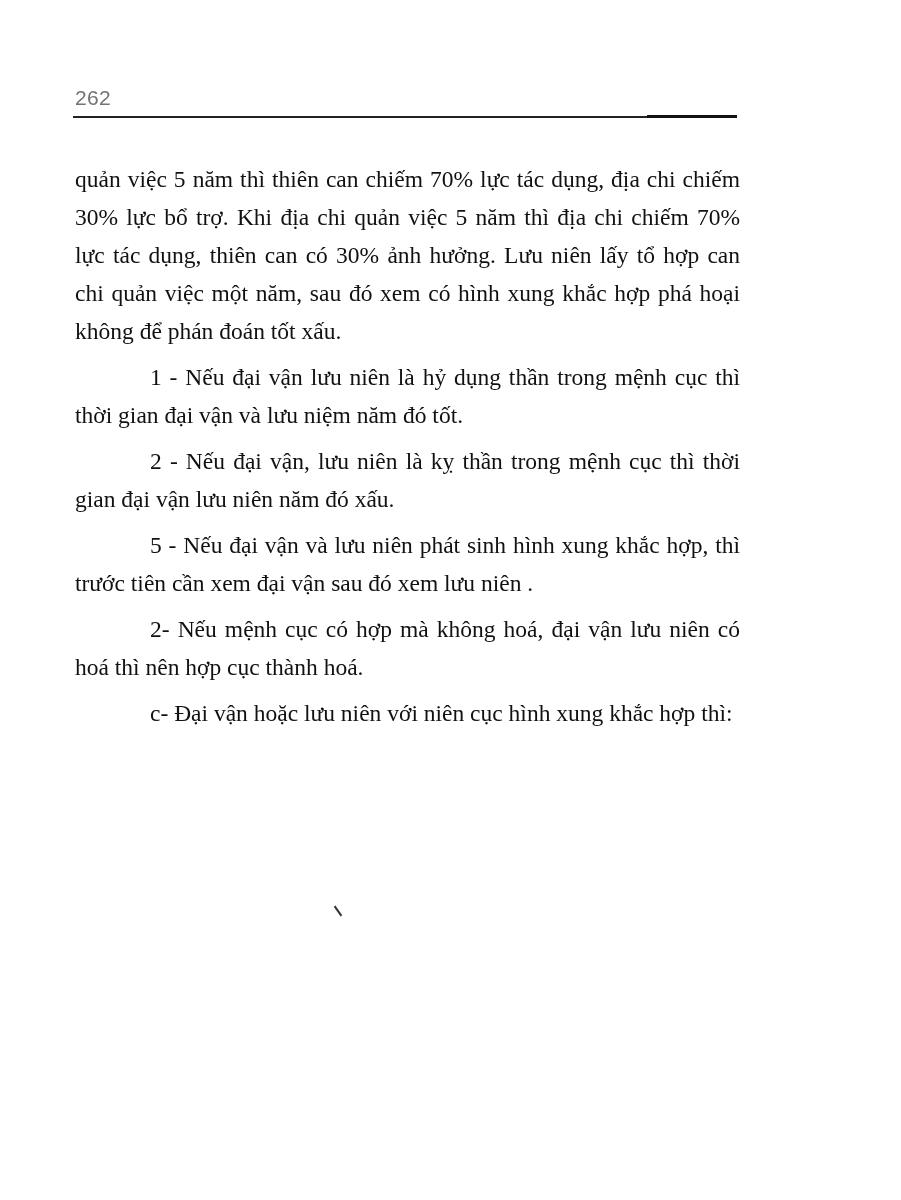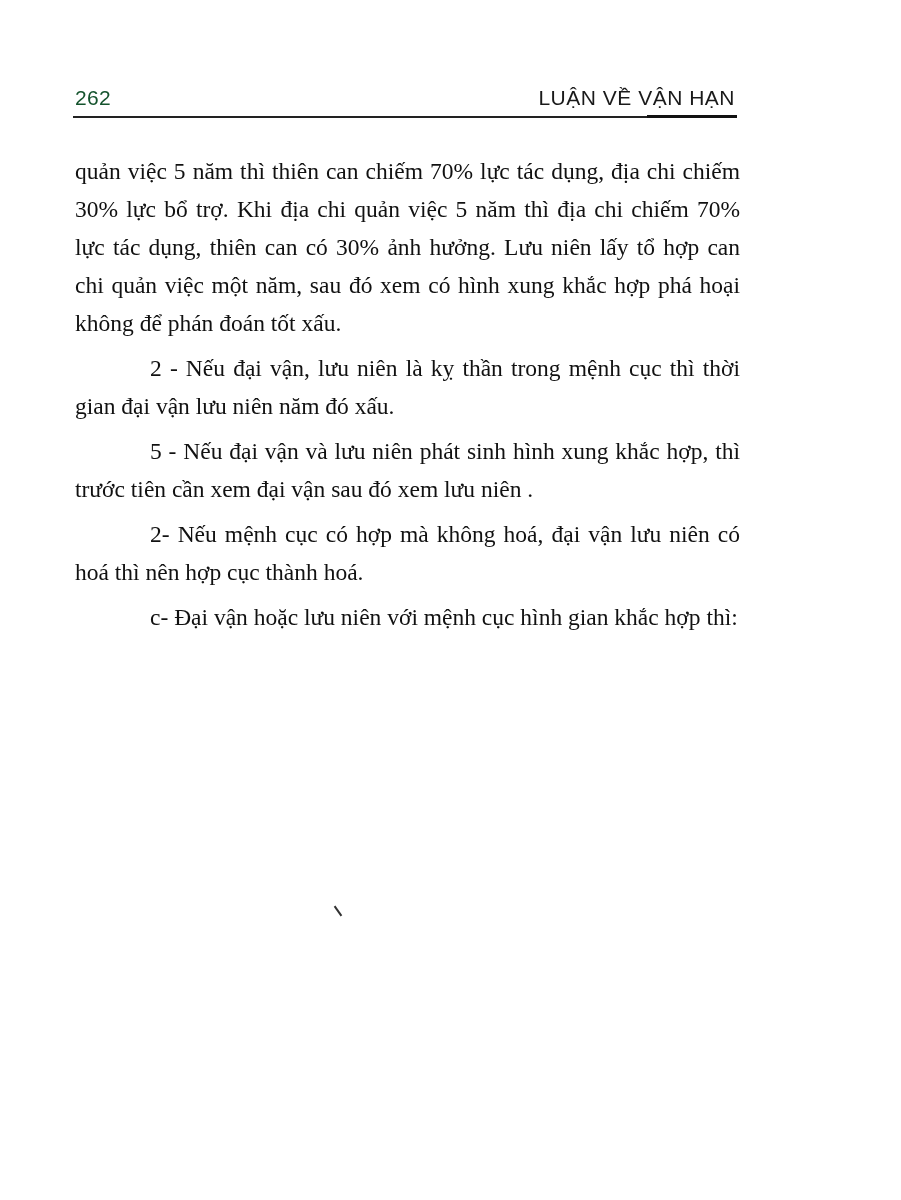--- a/index.html
+++ b/index.html
@@ -21,21 +21,21 @@
       width: 664px;
       height: 38px;
     }
     .page-number {
       position: absolute;
       left: 2px;
       top: 6px;
       font-family: "Liberation Sans", sans-serif;
       font-size: 21px;
       letter-spacing: 0.3px;
-      color: #14532d;
+      color: #737373;
     }
     .running-title {
       position: absolute;
       right: 2px;
       top: 6px;
       font-family: "Liberation Sans", sans-serif;
       font-size: 21px;
       letter-spacing: 0.5px;
       color: #1a1a1a;
     }
@@ -61,46 +61,46 @@
       left: 75px;
       top: 152px;
       width: 665px;
       font-family: "Liberation Serif", serif;
       font-size: 23.5px;
       line-height: 38px;
       text-align: justify;
       color: #111111;
     }
     .para {
-      margin: 0 0 7px 0;
+      margin: 8px 0 7px 0;
       text-indent: 0;
     }
     .para.indent {
       text-indent: 75px;
     }
     .stray-mark {
       position: absolute;
       left: 337px;
       top: 905px;
       width: 2px;
       height: 12px;
       background: #333333;
       transform: rotate(-35deg);
     }
   </style>
 </head>
 <body>
 
 <div class="page-header">
   <span class="page-number">262</span>
-  <span class="running-title">LUẬN VỀ VẬN HẠN</span>
   <div class="header-rule"></div>
 </div>
 
 <div class="body-text">
   <p class="para">quản việc 5 năm thì thiên can chiếm 70% lực tác dụng, địa chi chiếm 30% lực bổ trợ. Khi địa chi quản việc 5 năm thì địa chi chiếm 70% lực tác dụng, thiên can có 30% ảnh hưởng. Lưu niên lấy tổ hợp can chi quản việc một năm, sau đó xem có hình xung khắc hợp phá hoại không để phán đoán tốt xấu.</p>
+  <p class="para indent">1 - Nếu đại vận lưu niên là hỷ dụng thần trong mệnh cục thì thời gian đại vận và lưu niệm năm đó tốt.</p>
   <p class="para indent">2 - Nếu đại vận, lưu niên là kỵ thần trong mệnh cục thì thời gian đại vận lưu niên năm đó xấu.</p>
   <p class="para indent">5 - Nếu đại vận và lưu niên phát sinh hình xung khắc hợp, thì trước tiên cần xem đại vận sau đó xem lưu niên .</p>
   <p class="para indent">2- Nếu mệnh cục có hợp mà không hoá, đại vận lưu niên có hoá thì nên hợp cục thành hoá.</p>
-  <p class="para indent">c- Đại vận hoặc lưu niên với mệnh cục hình gian khắc hợp thì:</p>
+  <p class="para indent">c- Đại vận hoặc lưu niên với niên cục hình xung khắc hợp thì:</p>
 </div>
 
 <div class="stray-mark"></div>
 
 </body></html>

